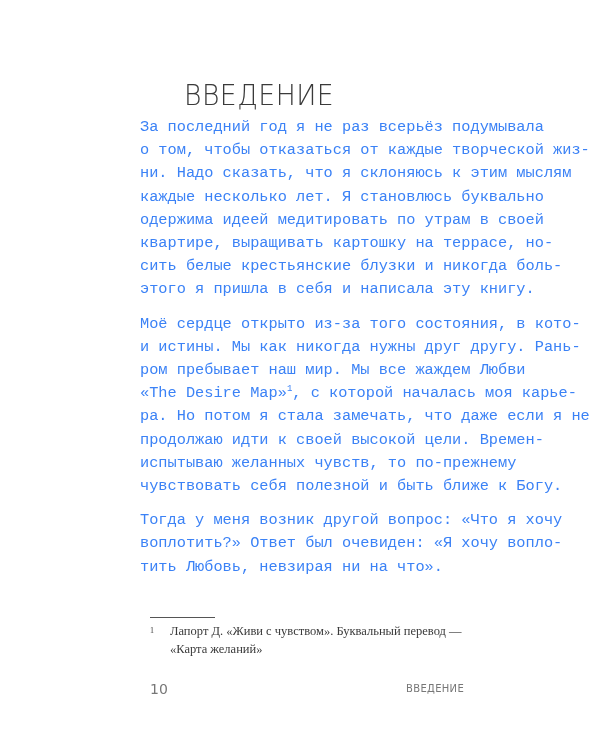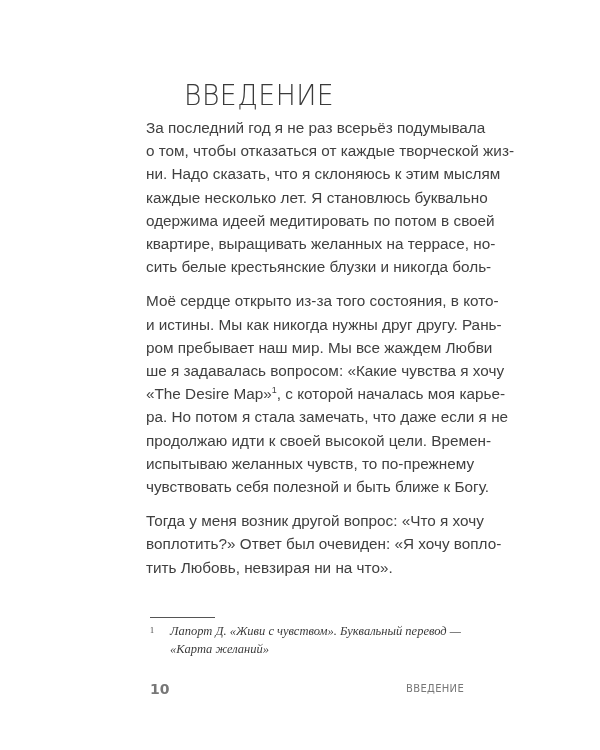--- a/index.html
+++ b/index.html
@@ -5,66 +5,66 @@
     html, body { margin: 0; padding: 0; background: #ffffff; }
     body { width: 600px; height: 750px; position: relative; overflow: hidden; }
     .page { position: absolute; left: 0; top: 0; width: 600px; height: 560px; background: #fff; }
     .title {
       position: absolute; left: 184px; top: 78px;
       font-family: "DejaVu Sans", sans-serif; font-weight: 200;
       font-size: 29px; letter-spacing: 0.5px; color: #3a3a3a;
       transform: scaleX(0.92); transform-origin: left top;
     }
     .body {
-      position: absolute; left: 146px; top: 116px; width: 314px;
-      font-family: Liberation Sans, sans-serif; font-size: 15.3px;
-      line-height: 23.2px; color: #404040; text-align: justify;
+      position: absolute; left: 140px; top: 116px; width: 314px;
+      font-family: Liberation Mono, monospace; font-size: 15.3px;
+      line-height: 23.2px; color: #3b82f6; text-align: justify;
       hyphens: manual;
     }
     .body p { margin: 0 0 11px 0; }
     .body .line { display: block; text-align: justify; text-align-last: justify; white-space: nowrap; }
     .body .line.last { text-align-last: left; }
     sup { font-size: 9px; vertical-align: 6px; line-height: 0; }
     .fn-rule { position: absolute; left: 150px; top: 617px; width: 65px; height: 1px; background: #555; }
     .footnote {
       position: absolute; left: 150px; top: 622px; width: 320px;
       font-family: "Liberation Serif", serif; font-size: 12.5px; line-height: 18px; color: #3a3a3a;
     }
     .fn-mark { position: absolute; left: 0; top: 0; font-size: 8px; }
-    .fn-text { margin-left: 20px; display: block; font-style: italic; }
+    .fn-text { margin-left: 20px; display: block; }
     .folio {
       position: absolute; left: 150px; top: 681px;
-      font-family: "DejaVu Sans", sans-serif; font-weight: 700; font-size: 14px; color: #777; text-align: center;
+      font-family: "DejaVu Sans", sans-serif; font-weight: 400; font-size: 14px; color: #777; text-align: center;
     }
     .running-head {
       position: absolute; right: 136px; top: 683px;
       font-family: "DejaVu Sans", sans-serif; font-size: 10px; color: #777; letter-spacing: 0.3px;
     }
   </style>
 </head>
 <body>
 
 <div class="page">
   <div class="title">ВВЕДЕНИЕ</div>
 
   <div class="body">
     <p>
       <span class="line">За последний год я не раз всерьёз подумывала</span>
       <span class="line">о том, чтобы отказаться от каждые творческой жиз-</span>
       <span class="line">ни. Надо сказать, что я склоняюсь к этим мыслям</span>
       <span class="line">каждые несколько лет. Я становлюсь буквально</span>
-      <span class="line">одержима идеей медитировать по потом в своей</span>
-      <span class="line">квартире, выращивать желанных на террасе, но-</span>
+      <span class="line">одержима идеей медитировать по утрам в своей</span>
+      <span class="line">квартире, выращивать картошку на террасе, но-</span>
       <span class="line">сить белые крестьянские блузки и никогда боль-</span>
+      <span class="line last">этого я пришла в себя и написала эту книгу.</span>
     </p>
     <p>
       <span class="line">Моё сердце открыто из-за того состояния, в кото-</span>
       <span class="line">и истины. Мы как никогда нужны друг другу. Рань-</span>
       <span class="line">ром пребывает наш мир. Мы все жаждем Любви</span>
-      <span class="line">ше я задавалась вопросом: «Какие чувства я хочу</span>
       <span class="line"><span>«The Desire Map»</span><sup>1</sup><span>, с которой началась моя карье-</span></span>
       <span class="line">ра. Но потом я стала замечать, что даже если я не</span>
       <span class="line">продолжаю идти к своей высокой цели. Времен-</span>
       <span class="line">испытываю желанных чувств, то по-прежнему</span>
       <span class="line last">чувствовать себя полезной и быть ближе к Богу.</span>
     </p>
     <p>
       <span class="line">Тогда у меня возник другой вопрос: «Что я хочу</span>
       <span class="line">воплотить?» Ответ был очевиден: «Я хочу вопло-</span>
       <span class="line last">тить Любовь, невзирая ни на что».</span>

